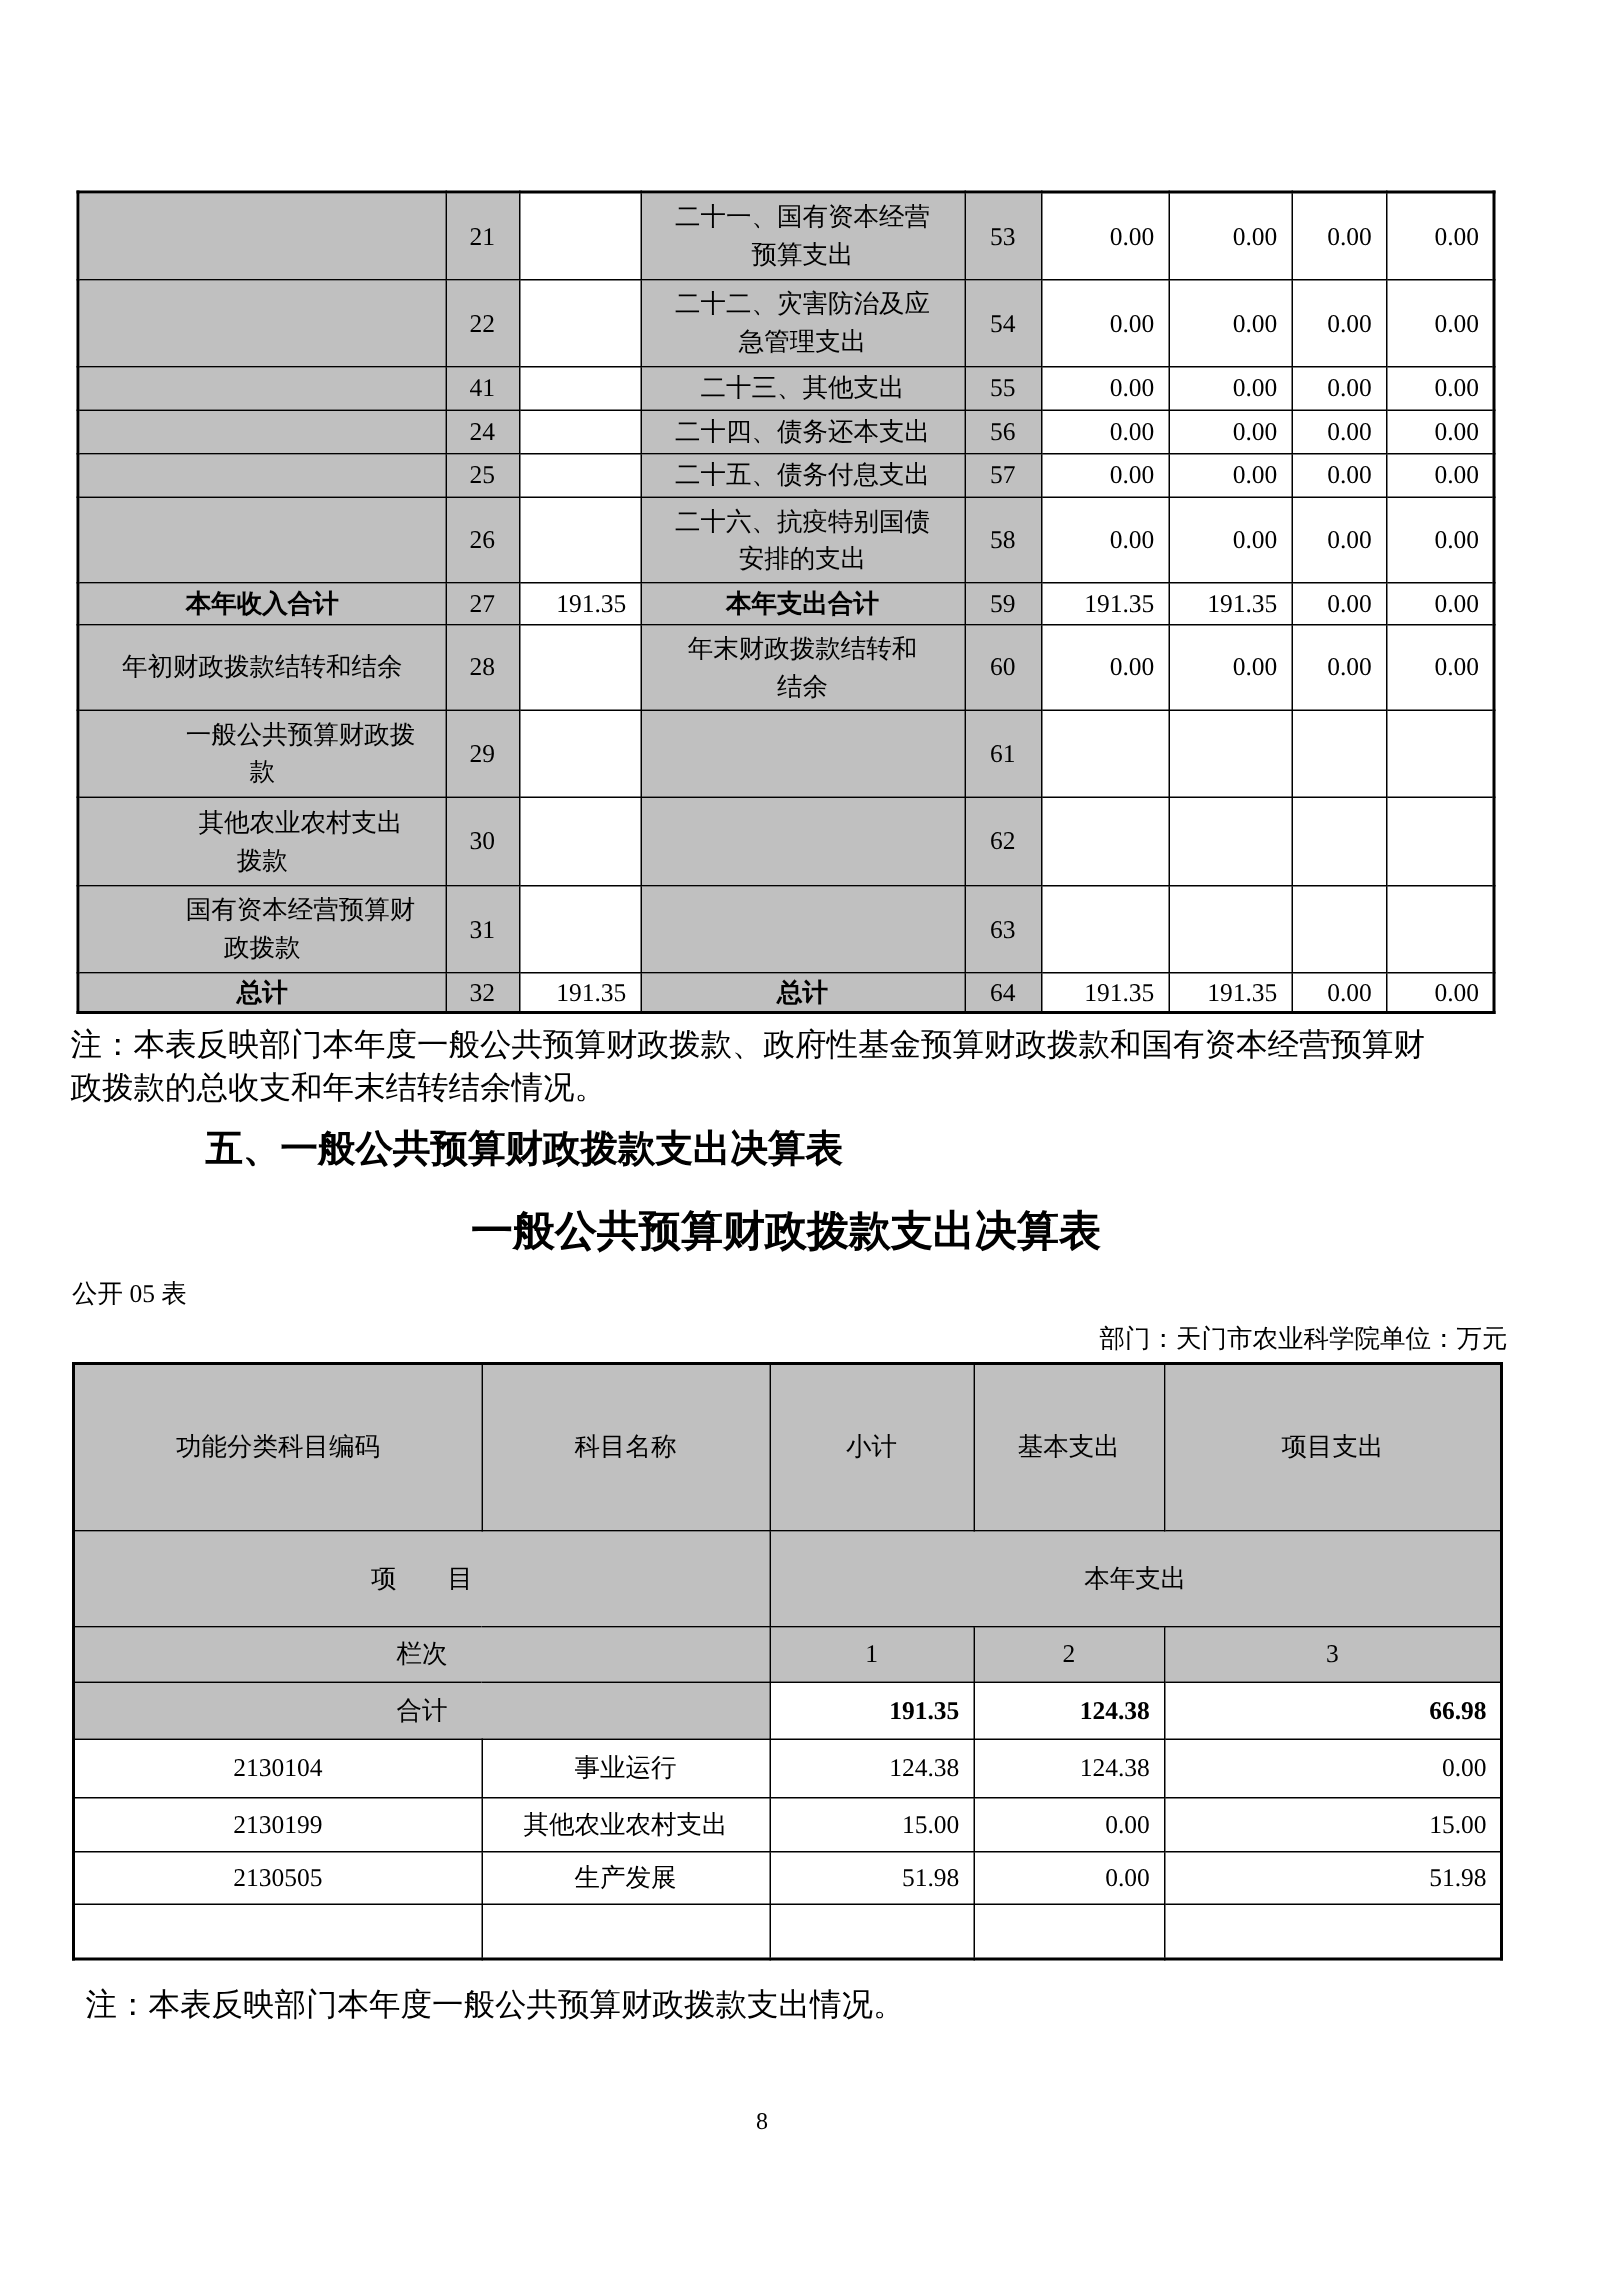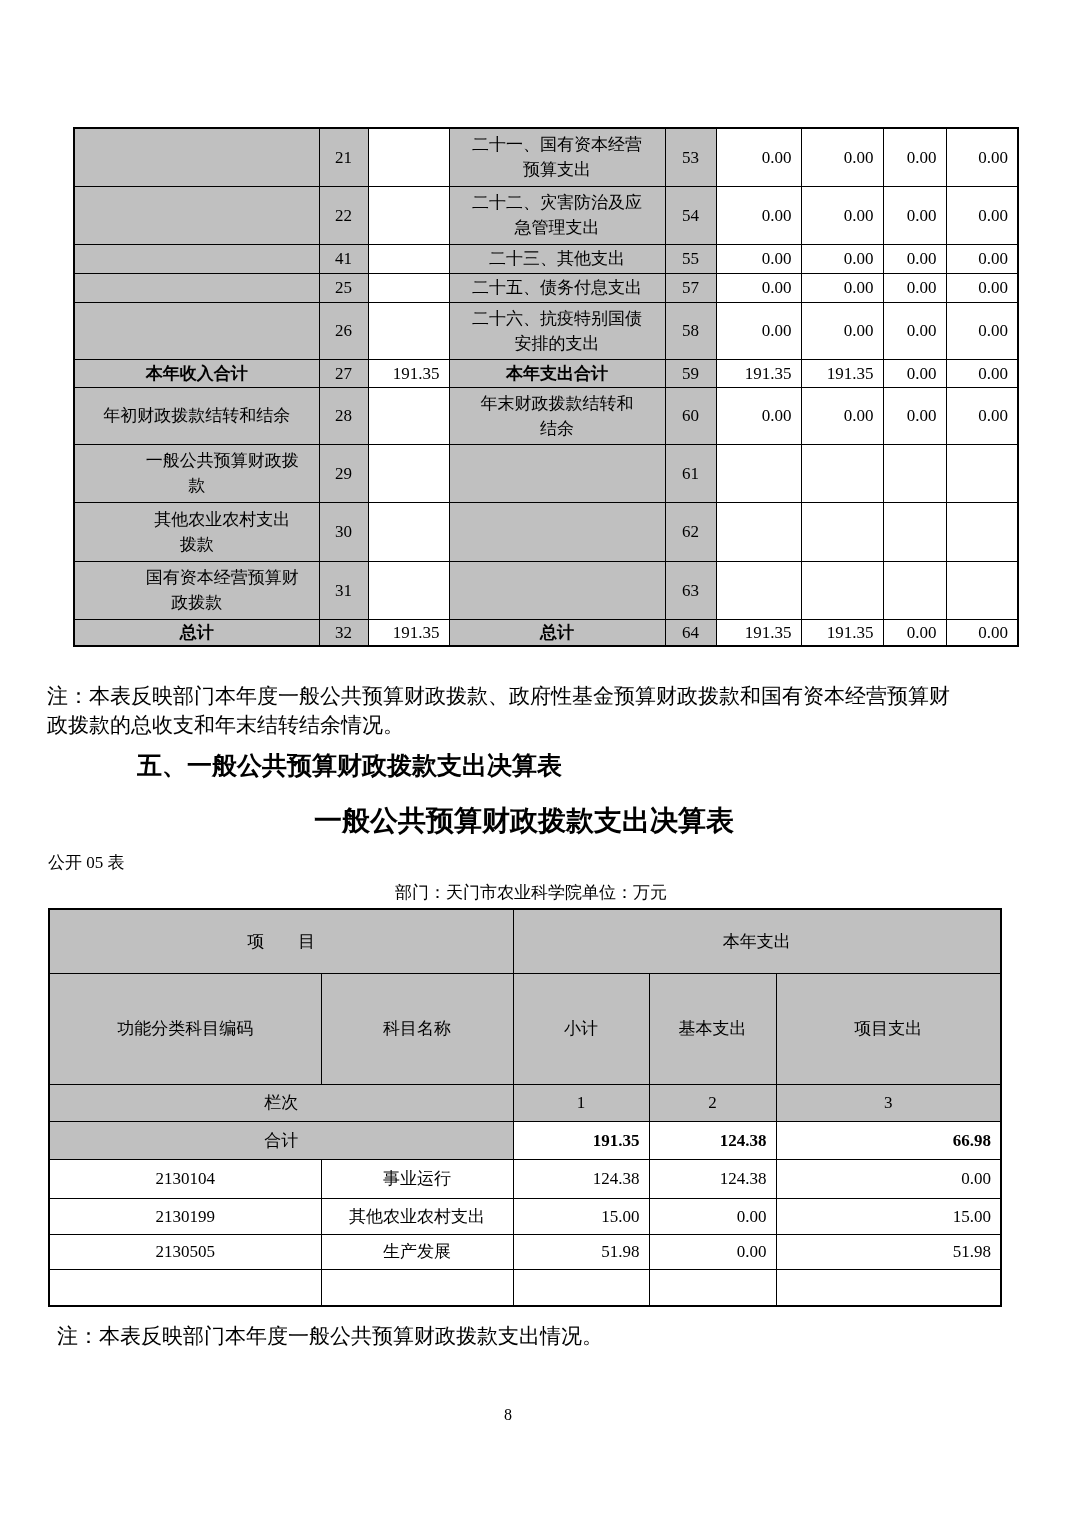--- a/index.html
+++ b/index.html
@@ -3,21 +3,21 @@
 <meta charset="utf-8">
 <style>
   html,body { margin:0; padding:0; }
   body {
     width:1074px; height:1520px; background:#ffffff; color:#000;
     font-family:"Liberation Serif","DejaVu Serif",serif;
     position:relative; overflow:hidden;
   }
   .abs { position:absolute; }
   table { border-collapse:collapse; table-layout:fixed; }
-  #t1 { left:56px; top:127px;padding-left:17px; }
+  #t1 { left:34px; top:127px;padding-left:17px; }
   #t2 { left:48px; top:908px; }
   #t1 table { width:944px; border:2px solid #000; }
   #t2 table { width:952px; border:2px solid #000; }
   td {
     border:1px solid #000; font-size:17px; line-height:25px;
     overflow:hidden; vertical-align:middle; padding:0;
   }
   .g   { background:#c0c0c0; }
   .lbl { text-align:center; padding:1px 6px; white-space:pre-line; }
   .ind { text-indent:3em; }
@@ -32,21 +32,21 @@
   #heading {
     left:137px; top:749px; font-family:"Liberation Sans","DejaVu Sans",sans-serif;
     font-weight:bold; font-size:25px;
   }
   #title {
     left:48px; top:802px; width:952px; text-align:center;
     font-family:"Liberation Sans","DejaVu Sans",sans-serif;
     font-weight:bold; font-size:28px;
   }
   #sheet { left:48px; top:851px; width:957px; text-align:left; font-size:17px; }
-  #meta  { left:57px; top:881px; width:948px; display:flex; justify-content:center; font-size:17px; }
+  #meta  { left:57px; top:881px; width:948px; display:flex; justify-content:flex-end; font-size:17px; }
   #note2 { left:57px; top:1322px; width:940px; }
   #pagenum { left:48px; top:1406px; width:920px; text-align:center; font-size:16px; }
 </style>
 </head>
 <body>
 
 <div class="abs" id="t1">
   <table>
     <colgroup>
       <col style="width:245px">
@@ -90,20 +90,31 @@
       <td class="v"></td>
       <td class="lbl g">二十三、其他支出</td>
       <td class="cn g">55</td>
       <td class="v">0.00</td>
       <td class="v">0.00</td>
       <td class="v">0.00</td>
       <td class="v">0.00</td>
     </tr>
     <tr style="height:29px">
       <td class="lbl g"></td>
+      <td class="cn g">24</td>
+      <td class="v"></td>
+      <td class="lbl g">二十四、债务还本支出</td>
+      <td class="cn g">56</td>
+      <td class="v">0.00</td>
+      <td class="v">0.00</td>
+      <td class="v">0.00</td>
+      <td class="v">0.00</td>
+    </tr>
+    <tr style="height:29px">
+      <td class="lbl g"></td>
       <td class="cn g">25</td>
       <td class="v"></td>
       <td class="lbl g">二十五、债务付息支出</td>
       <td class="cn g">57</td>
       <td class="v">0.00</td>
       <td class="v">0.00</td>
       <td class="v">0.00</td>
       <td class="v">0.00</td>
     </tr>
     <tr style="height:57px">
@@ -209,31 +220,31 @@
 <div class="abs" id="t2">
   <table>
     <colgroup>
       <col style="width:272px">
         <col style="width:192px">
         <col style="width:136px">
       <col style="width:127px">
         <col style="width:225px">
     </colgroup>
     <tbody>
-        <tr style="height:64px">
-      <td colspan="2" class="cn g">项　　目</td>
-      <td colspan="3" class="cn g">本年支出</td>
-    </tr>
-    <tr style="height:111px">
+        <tr style="height:111px">
       <td class="cn g">功能分类科目编码</td>
       <td class="cn g">科目名称</td>
       <td class="cn g">小计</td>
       <td class="cn g">基本支出</td>
       <td class="cn g">项目支出</td>
     </tr>
+    <tr style="height:64px">
+      <td colspan="2" class="cn g">项　　目</td>
+      <td colspan="3" class="cn g">本年支出</td>
+    </tr>
     <tr style="height:37px">
       <td colspan="2" class="cn g">栏次</td>
       <td class="cn g">1</td>
       <td class="cn g">2</td>
       <td class="cn g">3</td>
     </tr>
     <tr style="height:38px">
       <td colspan="2" class="cn g">合计</td>
       <td class="v b">191.35</td>
       <td class="v b">124.38</td>

